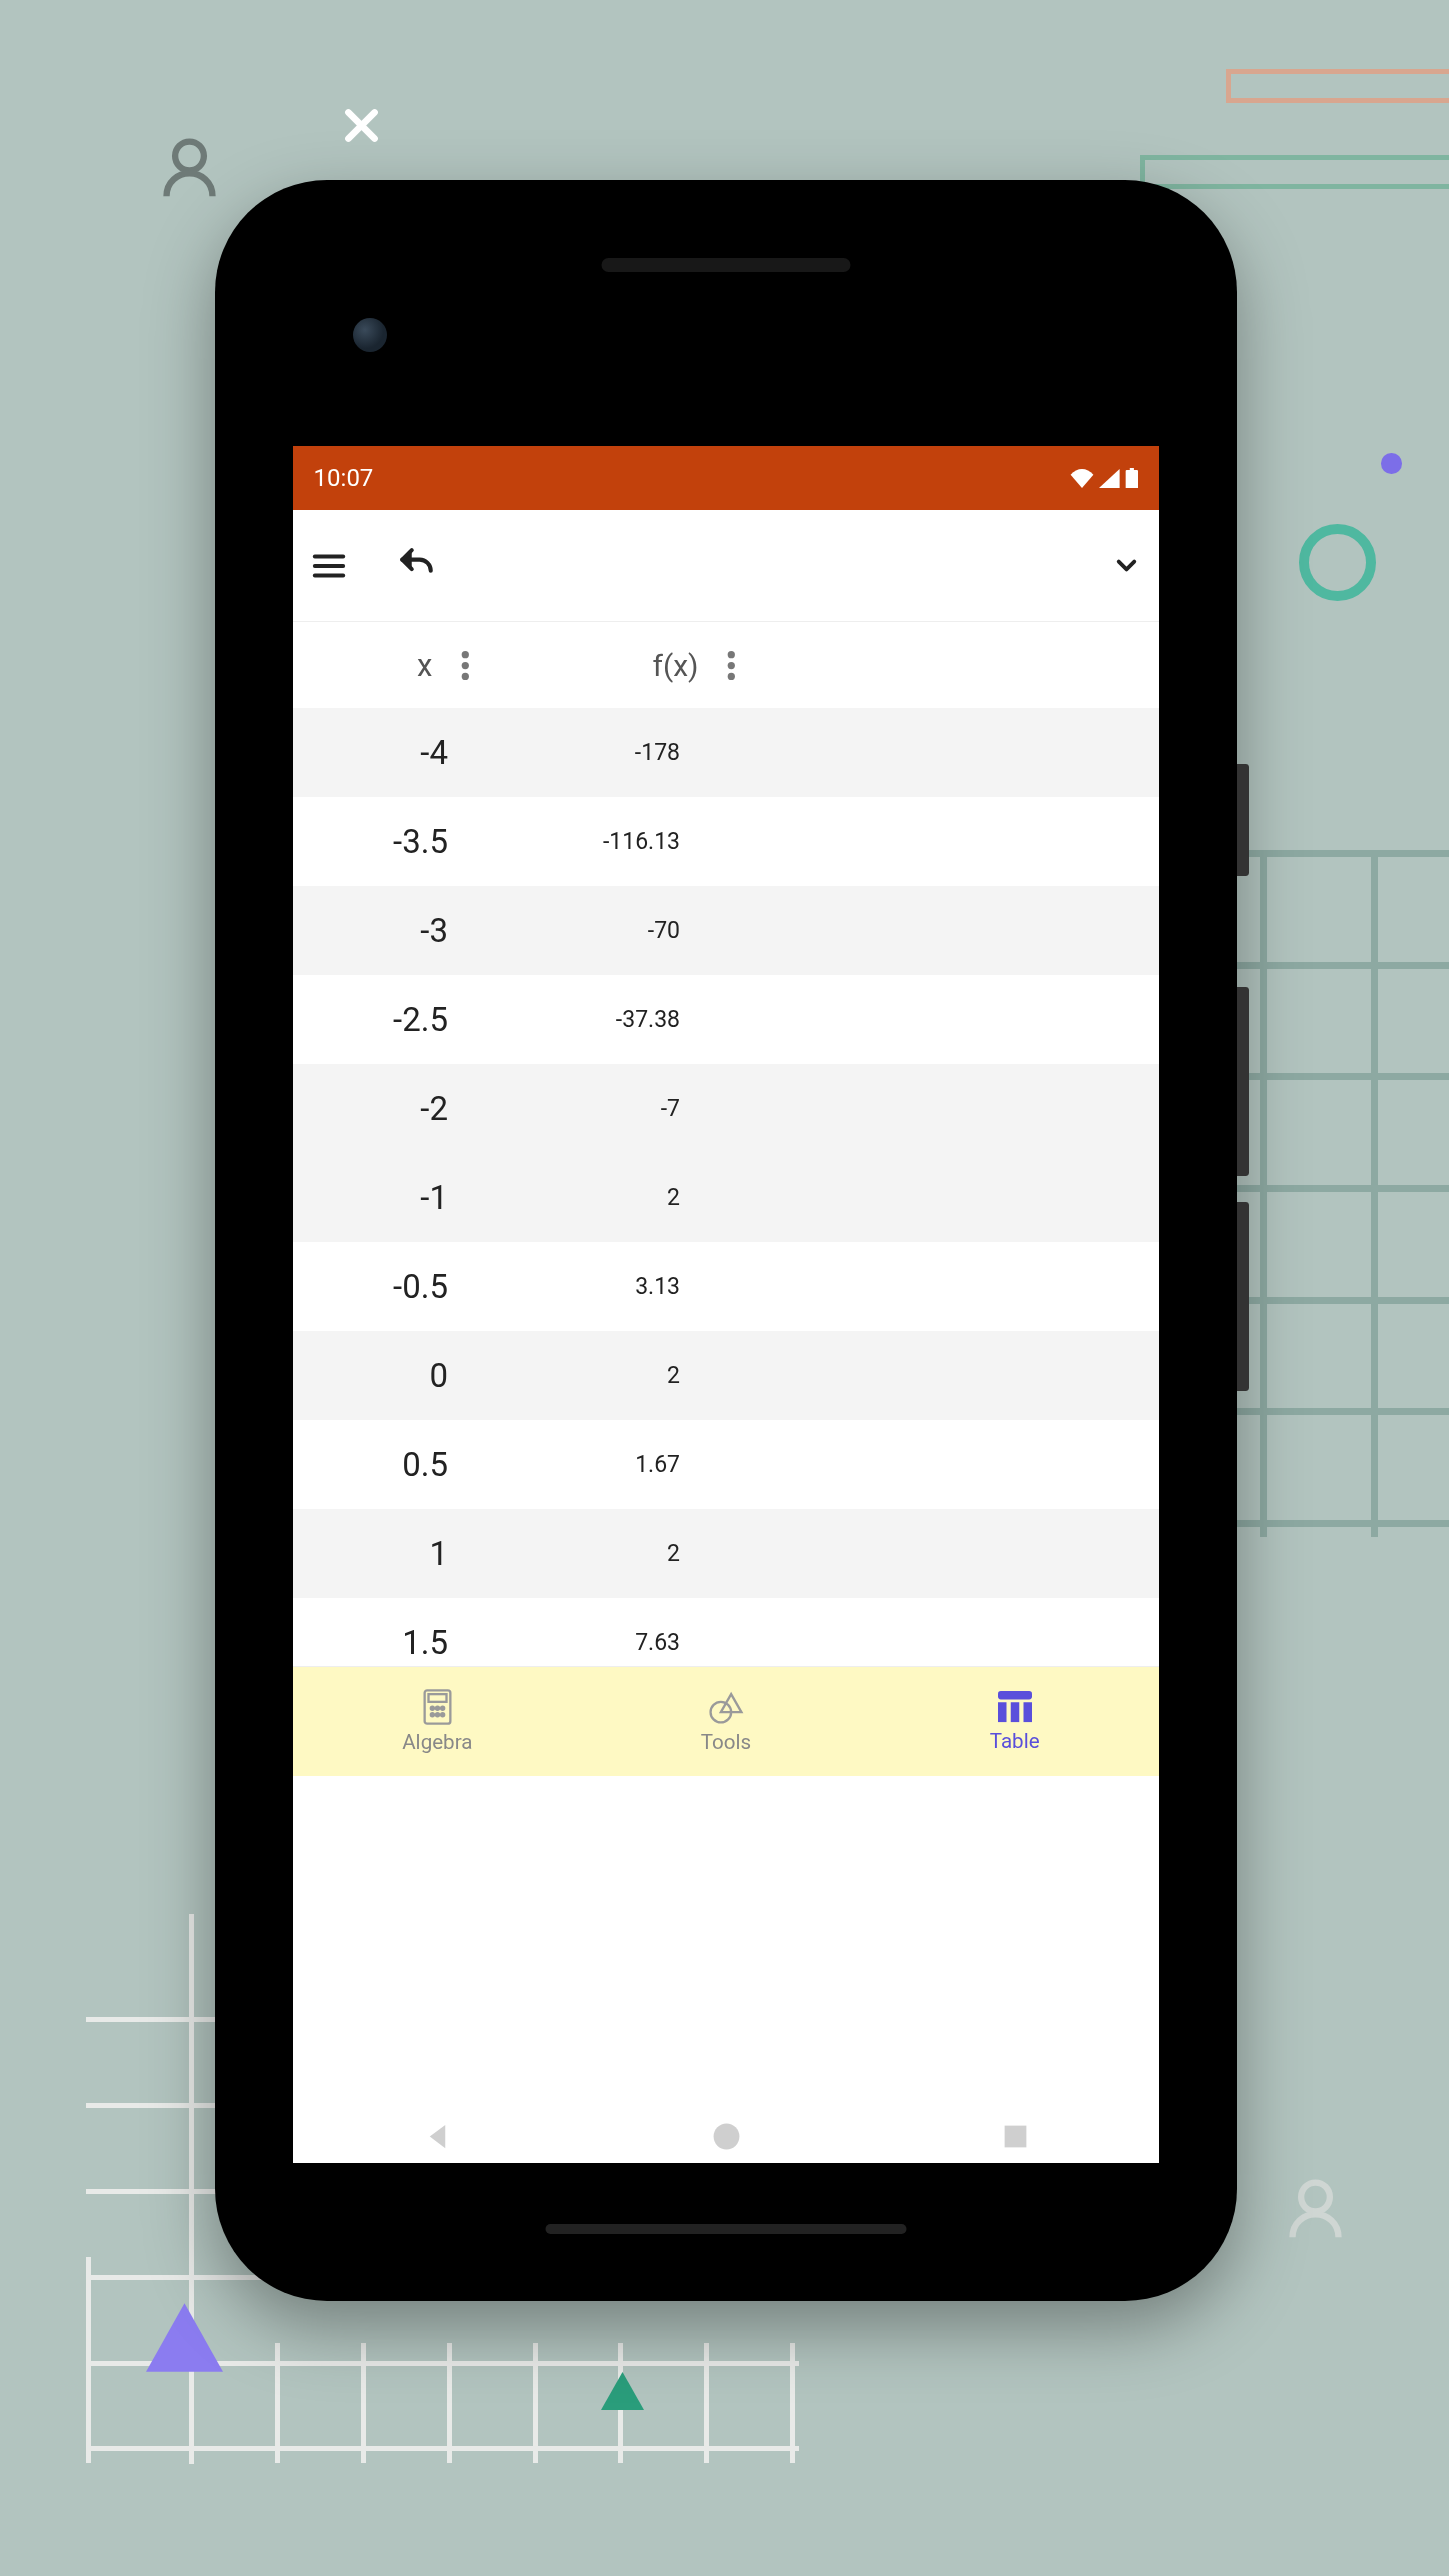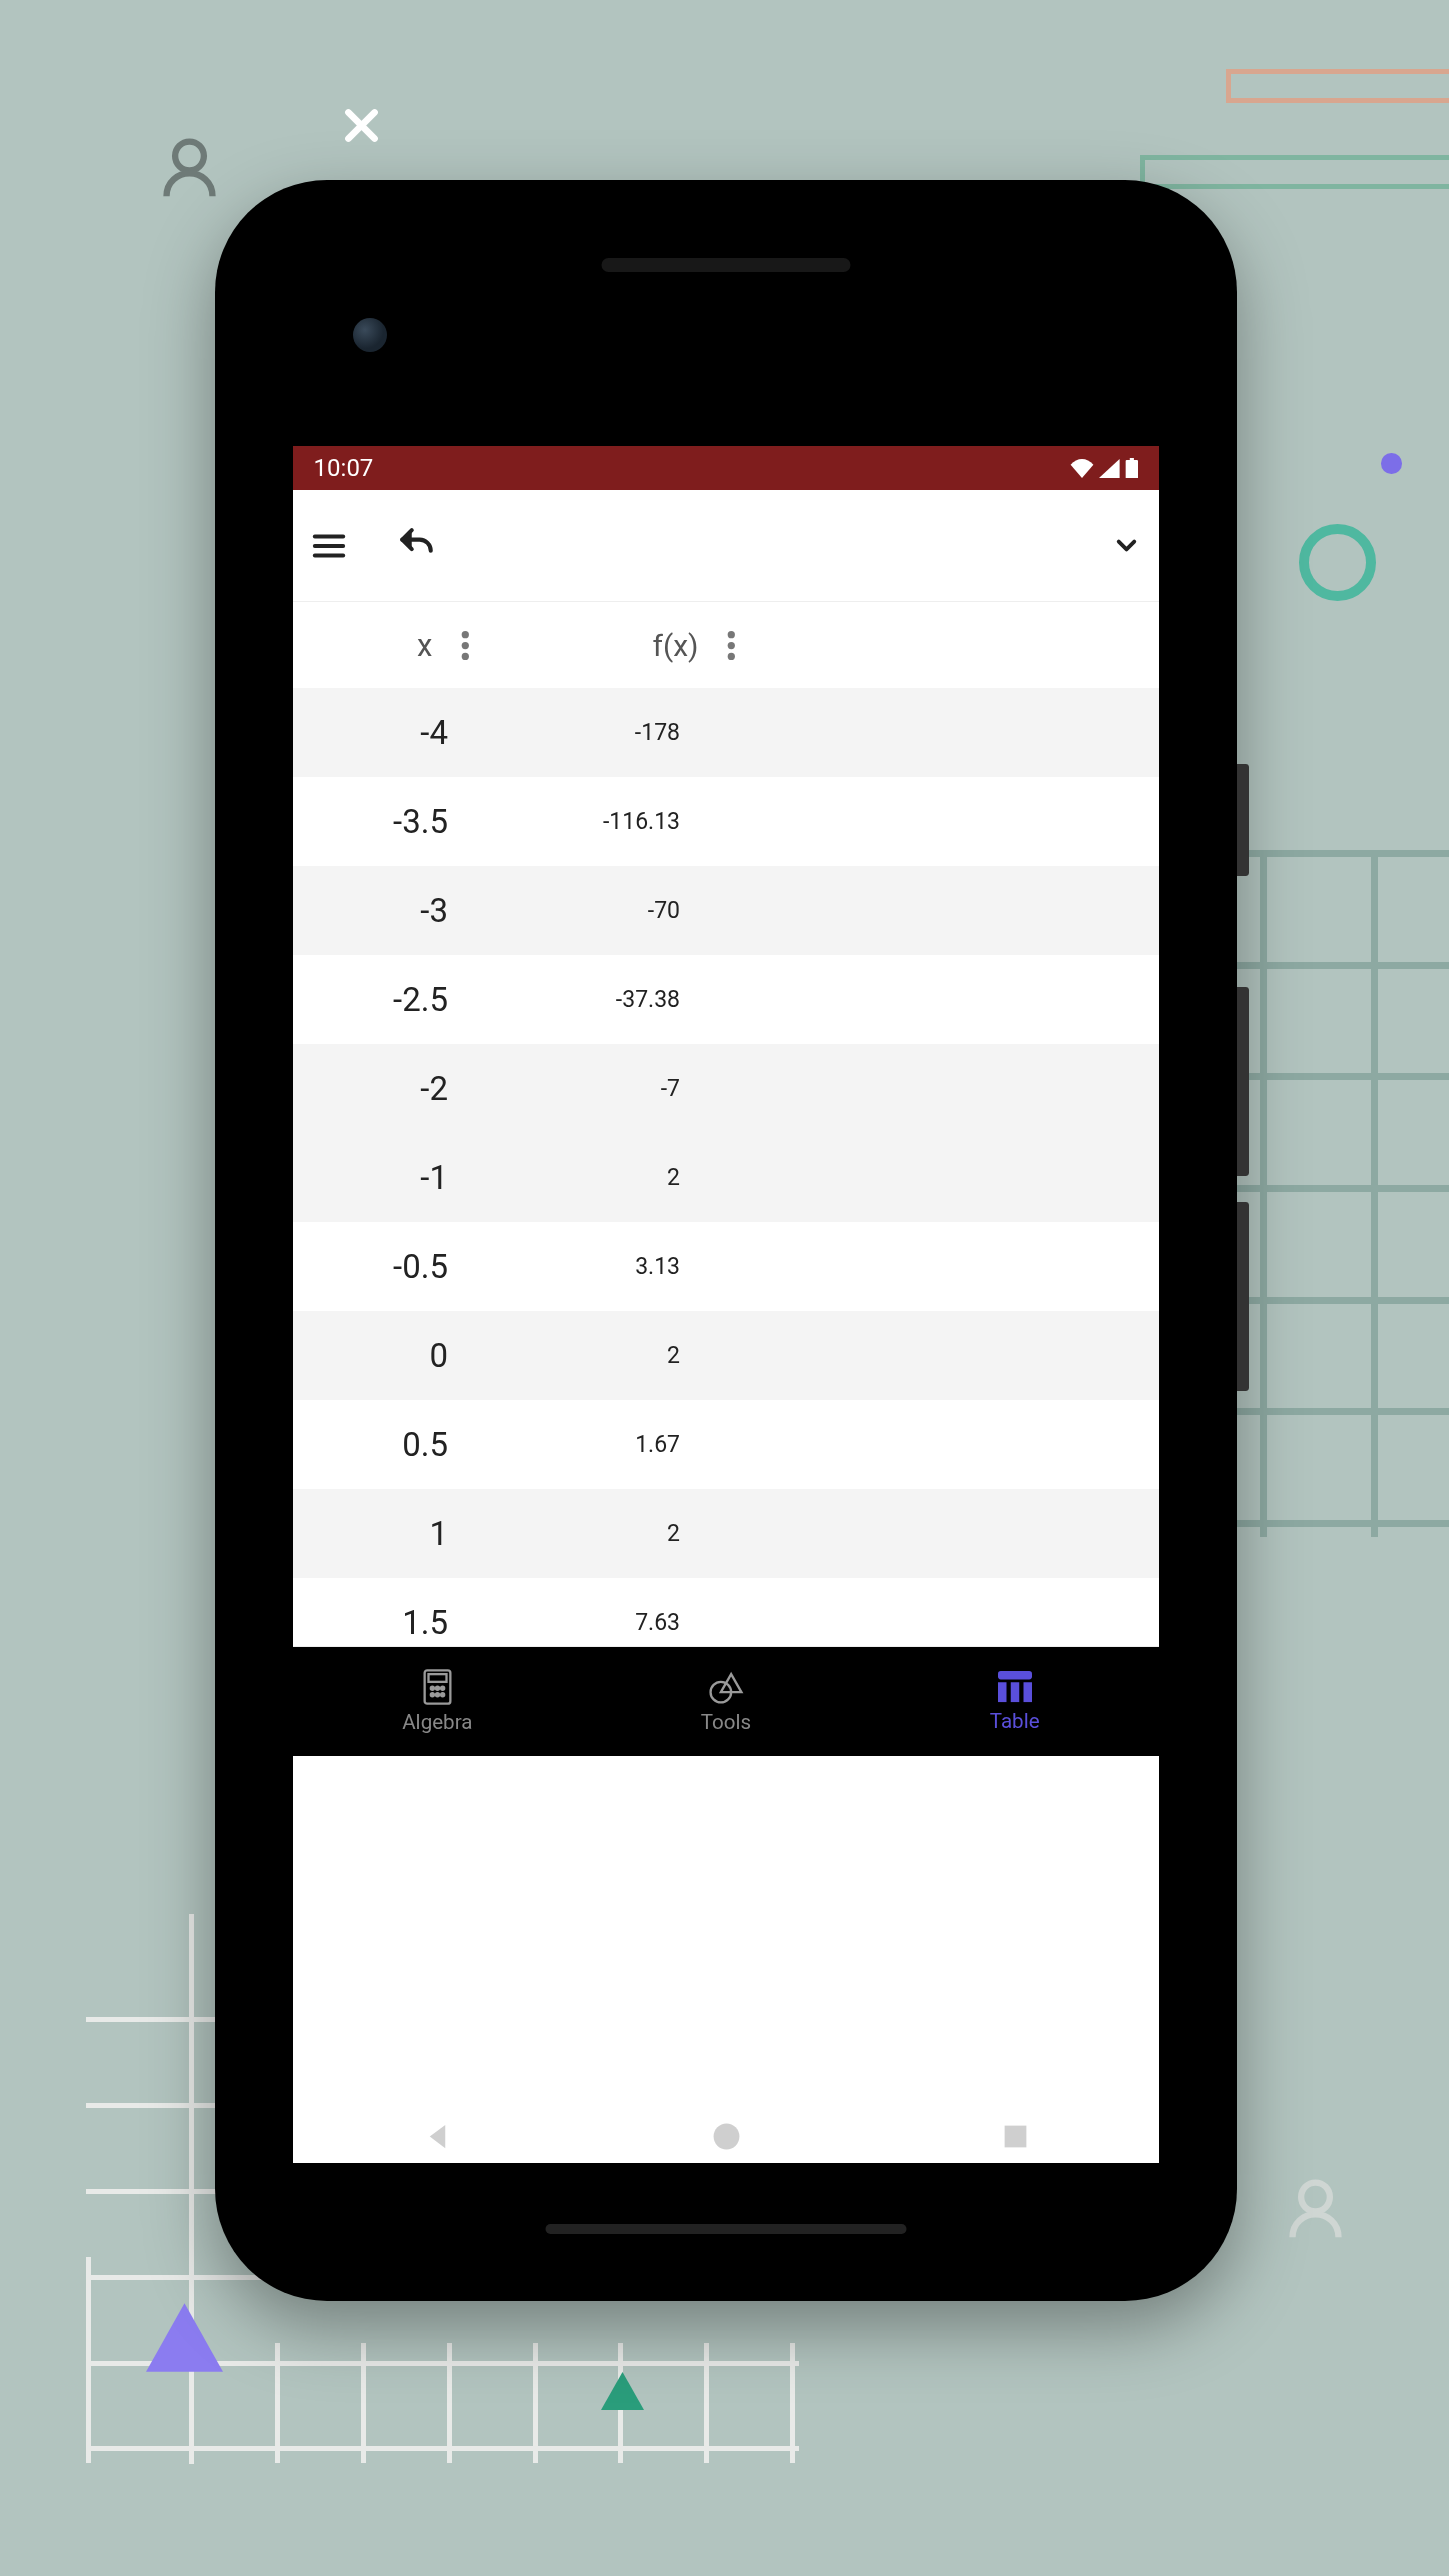--- a/index.html
+++ b/index.html
@@ -180,22 +180,22 @@
 .screen {
   position: absolute;
   top: 240px;
   left: 52px;
   right: 52px;
   bottom: 112px;
   background: #fff;
   overflow: hidden;
 }
 .statusbar {
-  height: 44px;
-  background: #7f1d1d;
+  height: 64px;
+  background: #c2410c;
   display: flex;
   align-items: center;
   justify-content: space-between;
   padding: 0 20.6px;
   color: #fff;
   font-size: 24px;
 }
 .statusbar .status-icons {
   display: flex;
   gap: 5.2px;
@@ -236,21 +236,21 @@
 .trow.shade { background: #f4f4f4; }
 .cell-x { width: 189px; text-align: right; padding-right: 34px; font-size: 33px; color: #222; }
 .cell-fx { width: 232px; text-align: right; padding-right: 34px; font-size: 23px; color: #222; }
 
 .bottombar {
   position: absolute;
   bottom: 0;
   left: 0;
   right: 0;
   height: 110px;
-  background: #000000;
+  background: #fef9c3;
   display: flex;
   border-top: 0.9px solid #eee;
 }
 .tab {
   flex: 1;
   display: flex;
   flex-direction: column;
   align-items: center;
   justify-content: center;
   gap: 5.2px;

